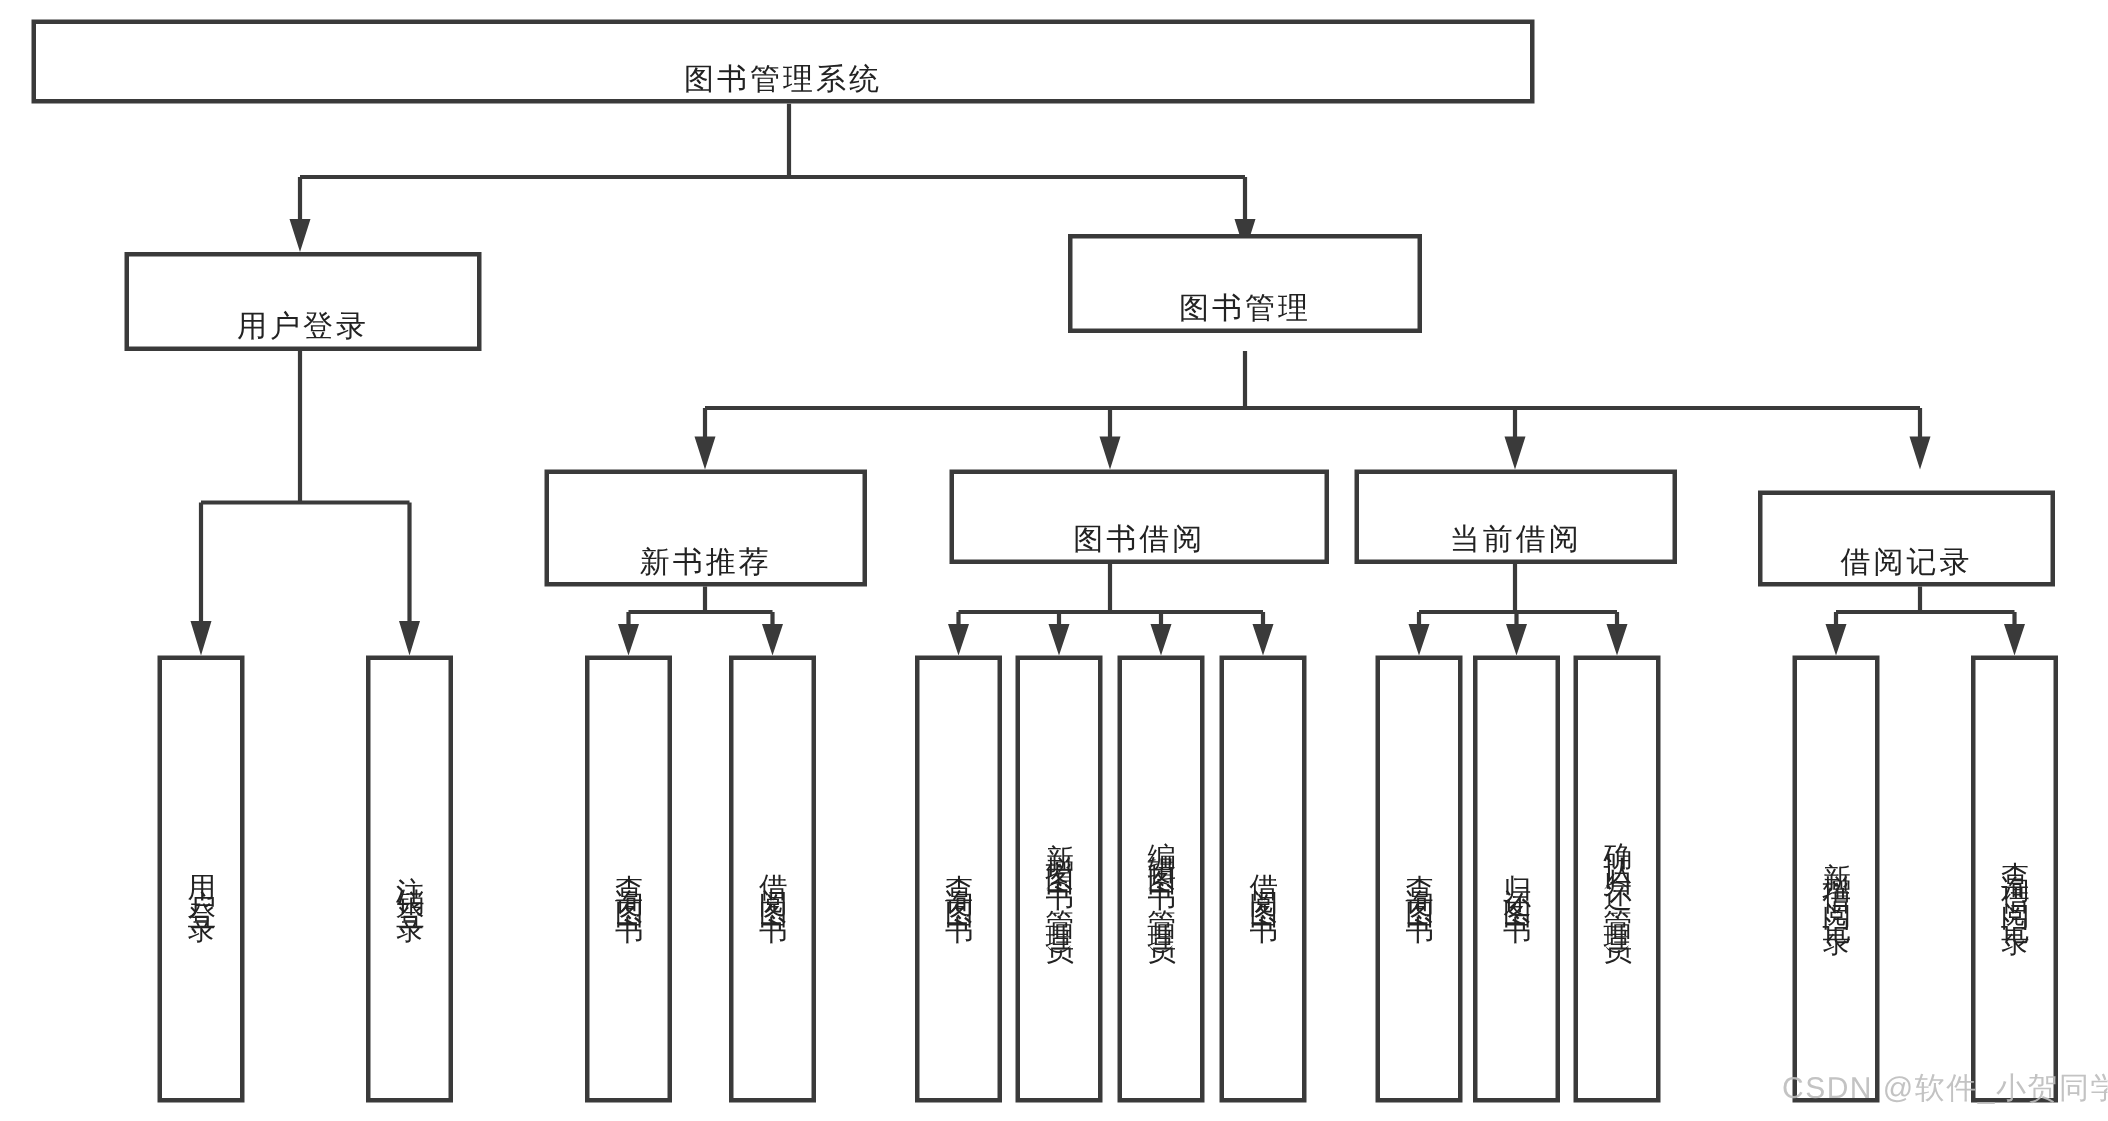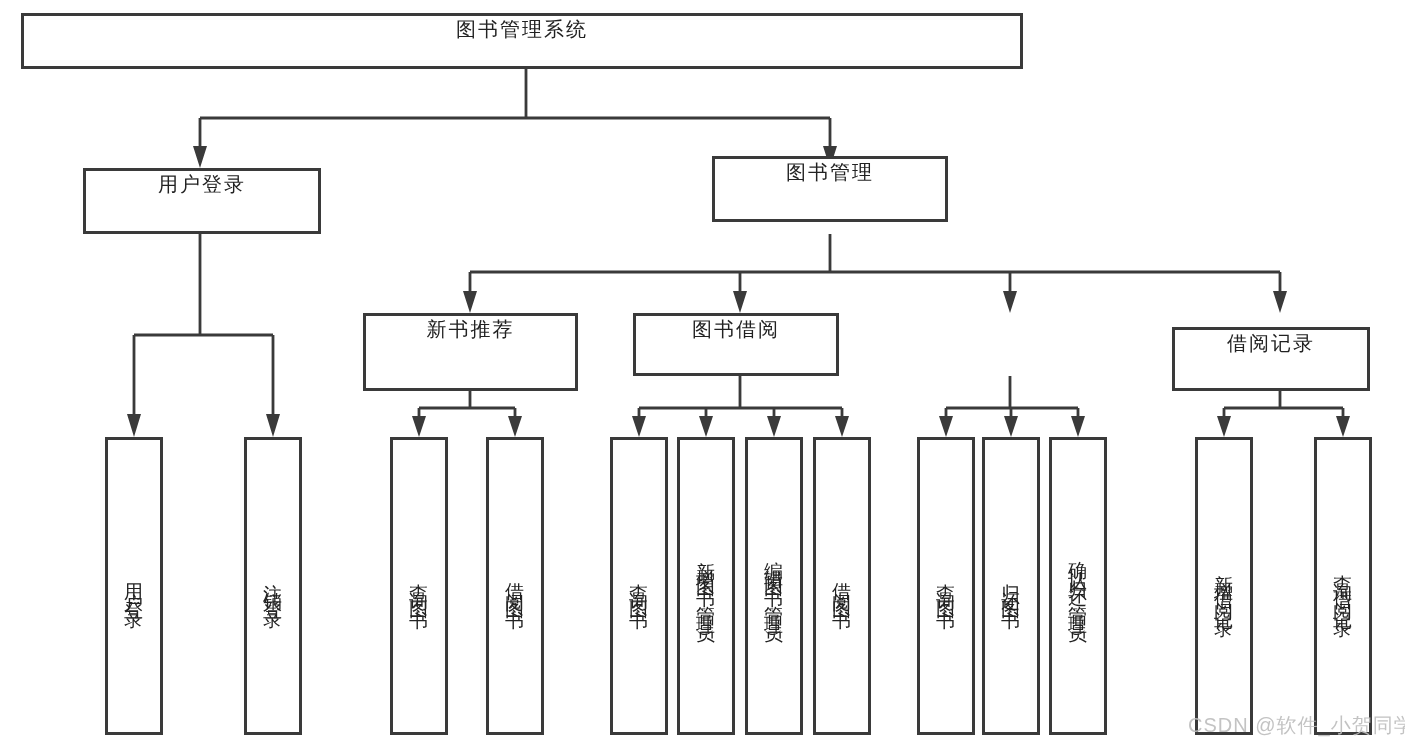--- a/index.html
+++ b/index.html
@@ -34,21 +34,21 @@
   }
   .connector-layer path.arrow {
     fill: currentColor;
     stroke: none;
   }
   .hbox {
     position: absolute;
     border: 3px solid var(--line);
     background: var(--background);
     display: flex;
-    align-items: flex-start;
+    align-items: flex-end;
     justify-content: center;
     z-index: 2;
   }
   .hbox span {
     font-size: 20px;
     letter-spacing: 2px;
     color: var(--text);
     white-space: nowrap;
   }
   .vbox {
@@ -129,22 +129,25 @@
   <div class="hbox" style="left:83px;top:168px;width:238px;height:66px">
     <span>用户登录</span>
   </div>
   <div class="hbox" style="left:712px;top:156px;width:236px;height:66px">
     <span>图书管理</span>
   </div>
 
   <div class="hbox" style="left:363px;top:313px;width:215px;height:78px">
     <span>新书推荐</span>
   </div>
-  <div class="hbox" style="left:633px;top:313px;width:206px;height:63px">
+  <div class="hbox" style="left:633px;top:313px;width:253px;height:63px">
     <span>图书借阅</span>
+  </div>
+  <div class="hbox" style="left:903px;top:313px;width:215px;height:63px">
+    <span>当前借阅</span>
   </div>
   <div class="hbox" style="left:1172px;top:327px;width:198px;height:64px">
     <span>借阅记录</span>
   </div>
 
   <div class="vbox" style="left:105px">
     <span>用户登录</span>
   </div>
   <div class="vbox" style="left:244px">
     <span>注销登录</span>

